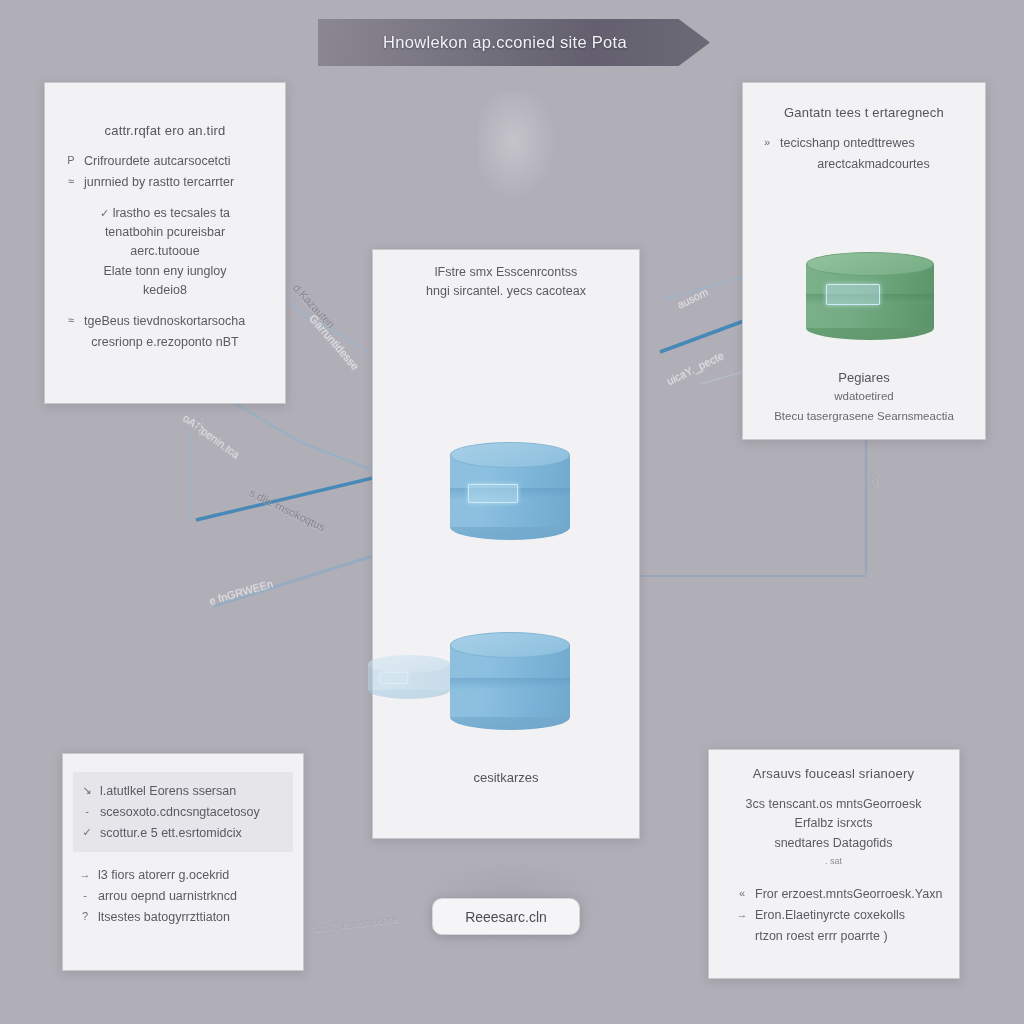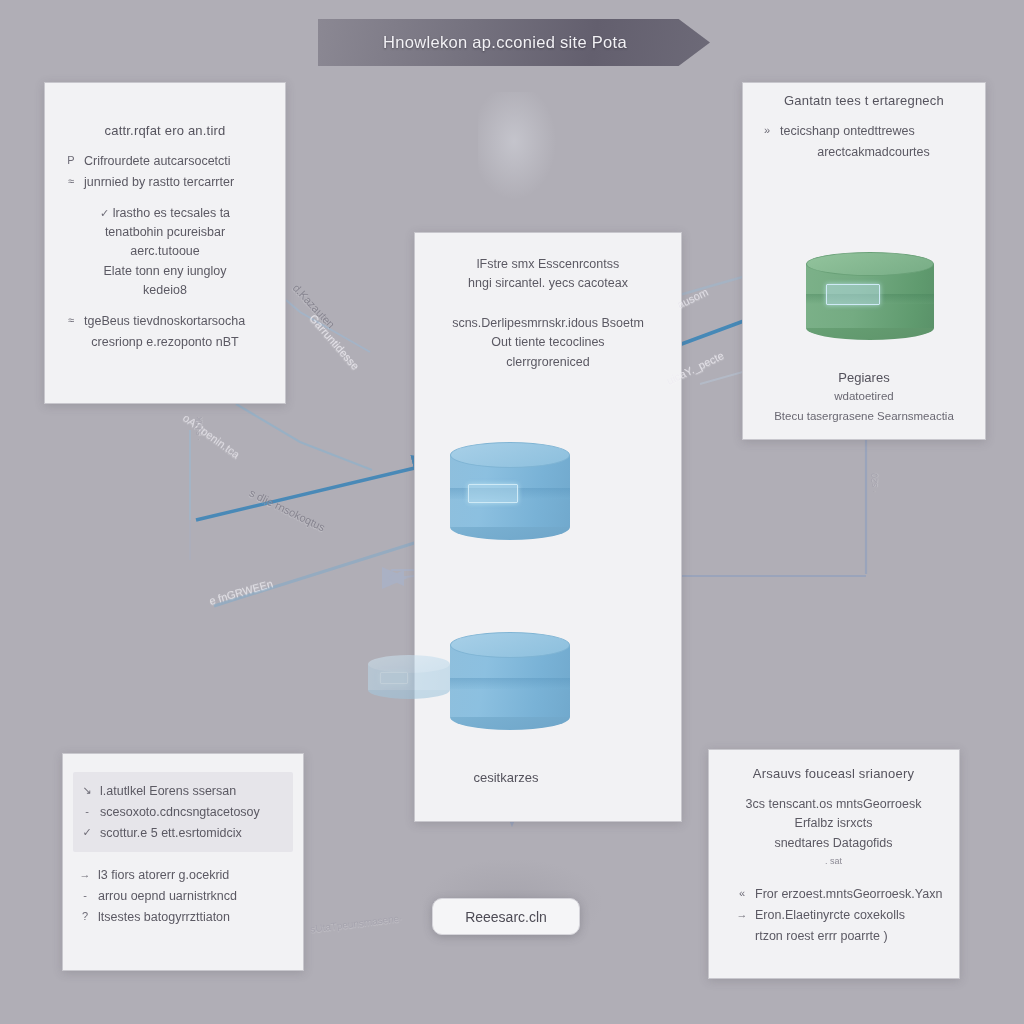--- a/index.html
+++ b/index.html
@@ -95,22 +95,22 @@
     flex: 0 0 auto;
     width: 12px;
     color: #6d6b76;
     font-size: 11px;
     line-height: 1.5;
     text-align: center;
   }
 
   
   #panel-top-left   { left: 44px;  top: 82px;  width: 242px; height: 322px; padding: 40px 20px 0 20px; }
-  #panel-top-right  { left: 742px; top: 82px;  width: 244px; height: 358px; padding: 10px 18px 0 18px; }
-  #panel-center     { left: 372px; top: 232px; width: 268px; height: 590px; padding: 22px 18px 0 18px; margin-left: 42px; }
+  #panel-top-right  { left: 742px; top: 82px;  width: 244px; height: 358px; padding: 22px 18px 0 18px; }
+  #panel-center     { left: 372px; top: 249px; width: 268px; height: 590px; padding: 13px 18px 0 18px; }
   #panel-bot-left   { left: 62px;  top: 753px; width: 242px; height: 218px; padding: 18px 16px 0 16px; }
   #panel-bot-right  { left: 708px; top: 749px; width: 252px; height: 230px; padding: 16px 16px 0 15px; }
 
   .subgroup {
     background: #e6e5ea;
     margin: 0 -6px 14px -6px;
     padding: 10px 8px 8px 8px;
     border-radius: 2px;
   }
 
@@ -369,25 +369,20 @@
       <span>tecicshanp ontedttrewes</span>
     </div>
     <div class="panel-line left" style="padding-left:19px">arectcakmadcourtes</div>
   </div>
 
   <div class="panel" id="panel-center">
     <div class="blk">
       <div class="panel-line">lFstre smx Esscenrcontss</div>
       <div class="panel-line">hngi sircantel. yecs cacoteax</div>
     </div>
-    <div class="blk" style="margin-top:20px">
-      <div class="panel-line">scns.Derlipesmrnskr.idous Bsoetm</div>
-      <div class="panel-line">Out tiente tecoclines</div>
-      <div class="panel-line">clerrgroreniced</div>
-    </div>
   </div>
 
   <div class="panel" id="panel-bot-left">
     <div class="subgroup">
       <div class="bullet-row">
         <span class="bullet-ico">↘</span>
         <span>l.atutlkel Eorens ssersan</span>
       </div>
       <div class="bullet-row">
         <span class="bullet-ico">-</span>

